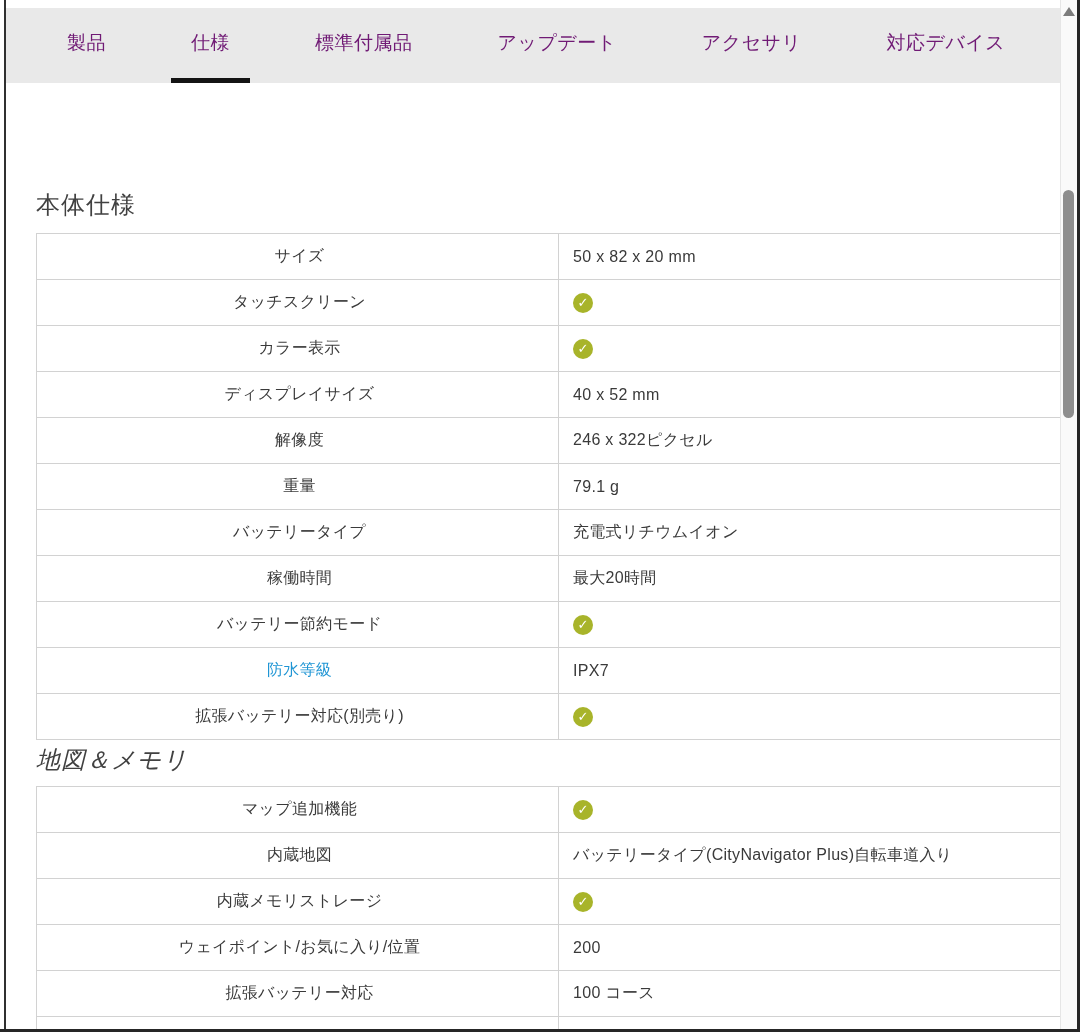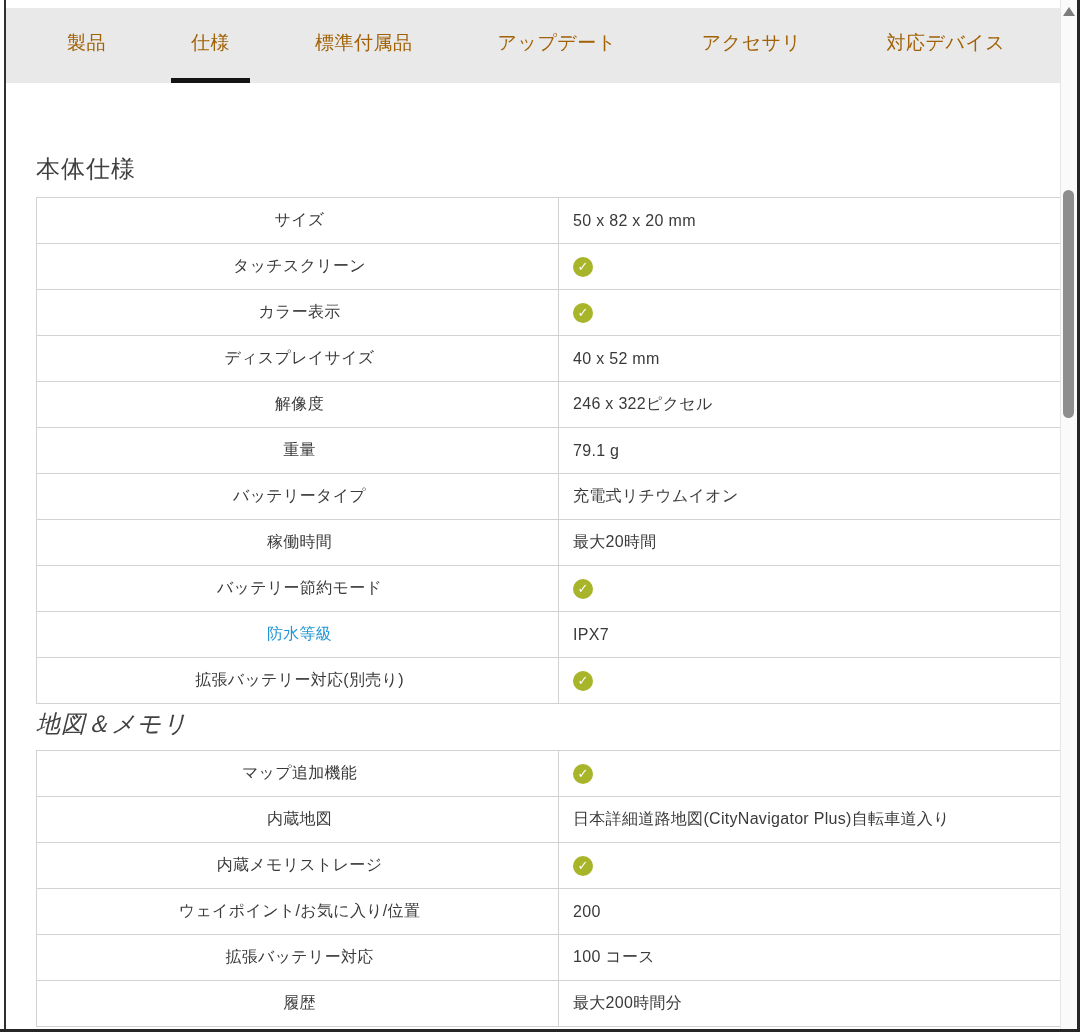--- a/index.html
+++ b/index.html
@@ -15,30 +15,30 @@
   .frame-bottom{position:absolute;left:0;bottom:0;width:100%;height:3px;background:#262626;z-index:6;}
 
   
   .tabbar{
     position:absolute;left:6px;top:8px;width:1056px;height:75px;
     background:#e9e9e9;display:flex;align-items:stretch;
     padding-left:41px;box-sizing:border-box;gap:45px;
   }
   .tab{
     display:flex;align-items:center;padding:0 20px;
-    font-size:19px;color:#a16207;letter-spacing:.5px;
+    font-size:19px;color:#701a75;letter-spacing:.5px;
     border-bottom:5px solid transparent;box-sizing:border-box;cursor:pointer;
     white-space:nowrap;
   }
   .tab.active{border-bottom-color:#141414;}
 
   
   .content{position:absolute;left:6px;top:83px;width:1054px;}
   .section-heading{
-    margin:72px 0 15px 30px;font-size:24px;line-height:27px;
+    margin:108px 0 15px 30px;font-size:24px;line-height:27px;
     color:#414141;font-weight:400;letter-spacing:1px;
   }
   .section-heading.second{margin-top:6px;margin-bottom:13px;font-style:italic;}
   table.spec{
     margin-left:30px;width:990px;border-collapse:collapse;table-layout:fixed;
   }
   table.spec td{
     border:1px solid #d2d2d2;height:45px;padding:0 10px 0 14px;
     font-size:16px;color:#3a3a3a;letter-spacing:.3px;vertical-align:middle;
   }
@@ -134,21 +134,21 @@
     </table>
     <div class="section-heading second">地図＆メモリ</div>
     <table class="spec">
       <tbody>
         <tr>
           <td class="label-cell"><span>マップ追加機能</span></td>
           <td class="value-cell"><span class="check-icon" style="background: rgb(168, 180, 42);">✓</span></td>
         </tr>
         <tr>
           <td class="label-cell"><span>内蔵地図</span></td>
-          <td class="value-cell"><span>日本詳細道路地図(CityNavigator Plus)自転車道入り</span></td>
+          <td class="value-cell"><span>バッテリータイプ(CityNavigator Plus)自転車道入り</span></td>
         </tr>
         <tr>
           <td class="label-cell"><span>内蔵メモリストレージ</span></td>
           <td class="value-cell"><span class="check-icon" style="background: rgb(168, 180, 42);">✓</span></td>
         </tr>
         <tr>
           <td class="label-cell"><span>ウェイポイント/お気に入り/位置</span></td>
           <td class="value-cell"><span>200</span></td>
         </tr>
         <tr>

